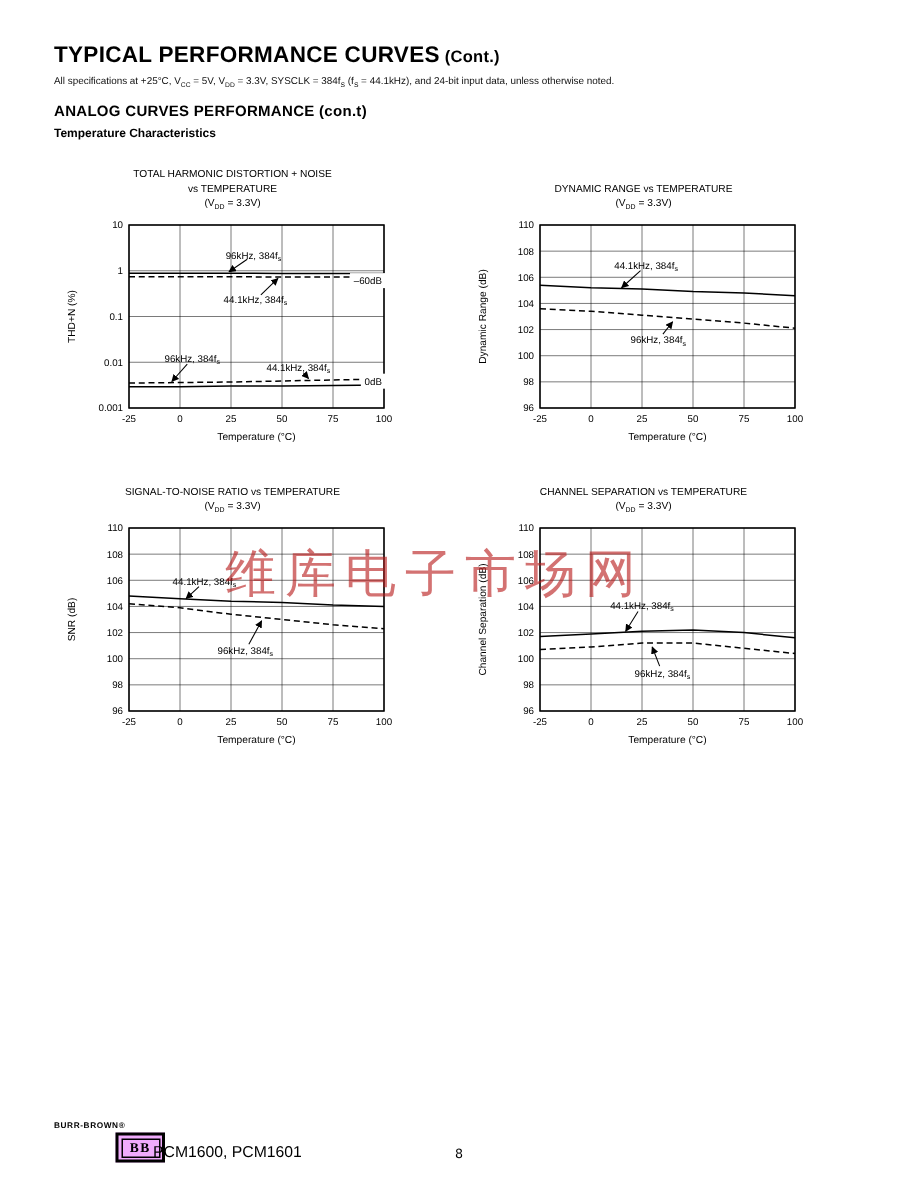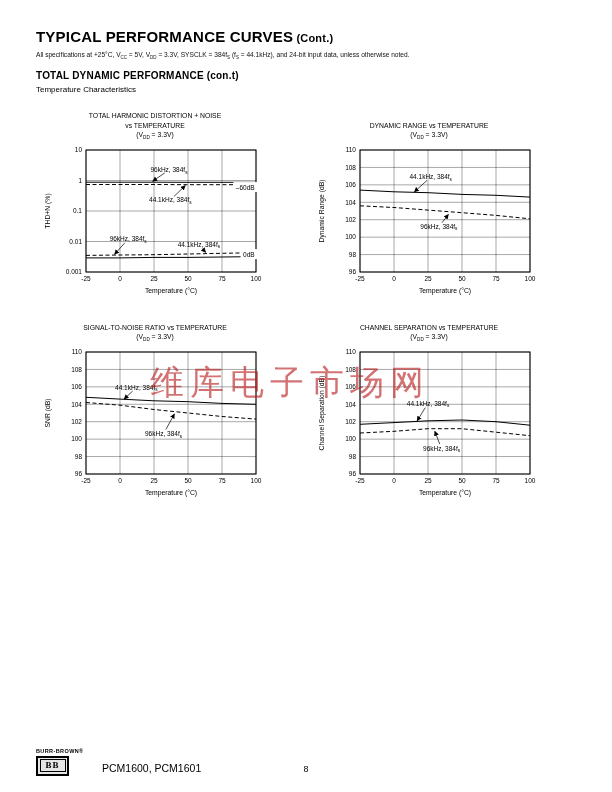--- a/index.html
+++ b/index.html
@@ -6,56 +6,56 @@
   .page{
     position:relative;width:612px;height:792px;background:#ffffff;
     font-family:"Liberation Sans",sans-serif;color:#000;overflow:hidden;
   }
   sub{font-size:0.68em;}
   .header{position:absolute;left:36px;top:28px;right:36px;}
   .doc-title{font-size:15px;font-weight:bold;letter-spacing:0.2px;}
   .doc-title .suffix{font-size:11px;}
   .conditions{font-size:6.6px;margin-top:6px;color:#111;}
   .section-title{font-size:10px;font-weight:bold;margin-top:10px;letter-spacing:0.2px;}
-  .subsection-title{font-size:8px;font-weight:normal;margin-top:4px;}
+  .subsection-title{font-size:8px;font-weight:bold;margin-top:4px;}
   .chart-cell{position:absolute;width:230px;}
   .chart-title{
     display:flex;flex-direction:column;justify-content:flex-end;align-items:center;
     min-height:32px;font-size:6.8px;text-align:center;line-height:1.4;margin-bottom:2px;
   }
   .watermark{
     position:absolute;left:150px;top:360px;font-size:34px;letter-spacing:6px;
     color:#b91c1c;opacity:0.62;white-space:nowrap;pointer-events:none;z-index:5;
     font-family:"Liberation Sans",sans-serif;
   }
   .footer{position:absolute;left:36px;right:36px;top:748px;height:36px;}
   .brand{font-size:5.5px;font-weight:bold;letter-spacing:0.4px;}
   .bb-logo{
     display:inline-flex;align-items:center;justify-content:flex-end;
-    border:2.5px solid #000;padding:1.5px;margin-top:1px;background:#e5e5e5;
+    border:2.5px solid #000;padding:1.5px;margin-top:1px;background:#f0abfc;margin-left:41px;
   }
   .bb-inner{
     border:1.5px solid #000;padding:0 5px;font-weight:bold;font-size:9px;
     font-family:"Liberation Serif",serif;letter-spacing:1px;line-height:11px;
   }
   .products{position:absolute;left:66px;top:14px;font-size:10.5px;font-weight:normal;}
   .page-number{position:absolute;left:0;right:0;top:16px;text-align:center;font-size:9px;}
   svg text{font-family:"Liberation Sans",sans-serif;}
 </style>
 </head>
 <body>
 
 <div class="page">
 
   <div class="header">
     <div class="doc-title">
       <span>TYPICAL PERFORMANCE CURVES</span><span class="suffix"> (Cont.)</span>
     </div>
     <div class="conditions">All specifications at +25°C, V<sub>CC</sub> = 5V, V<sub>DD</sub> = 3.3V, SYSCLK = 384f<sub>S</sub> (f<sub>S</sub> = 44.1kHz), and 24-bit input data, unless otherwise noted.</div>
-    <div class="section-title">TOTAL DYNAMIC PERFORMANCE (con.t)</div>
+    <div class="section-title">ANALOG CURVES PERFORMANCE (con.t)</div>
     <div class="subsection-title">Temperature Characteristics</div>
   </div>
 
   <div class="chart-cell" style="left:40px;top:110px;"><div class="chart-title">
         <div>TOTAL HARMONIC DISTORTION + NOISE</div>
         <div>vs  TEMPERATURE</div>
         <div>(V<sub>DD</sub> = 3.3V)</div>
       </div><svg width="230" height="158" viewBox="0 0 230 158">
         <defs>
           <marker id="ah0" markerWidth="5" markerHeight="5" refX="4.5" refY="2.5" orient="auto" markerUnits="userSpaceOnUse">

